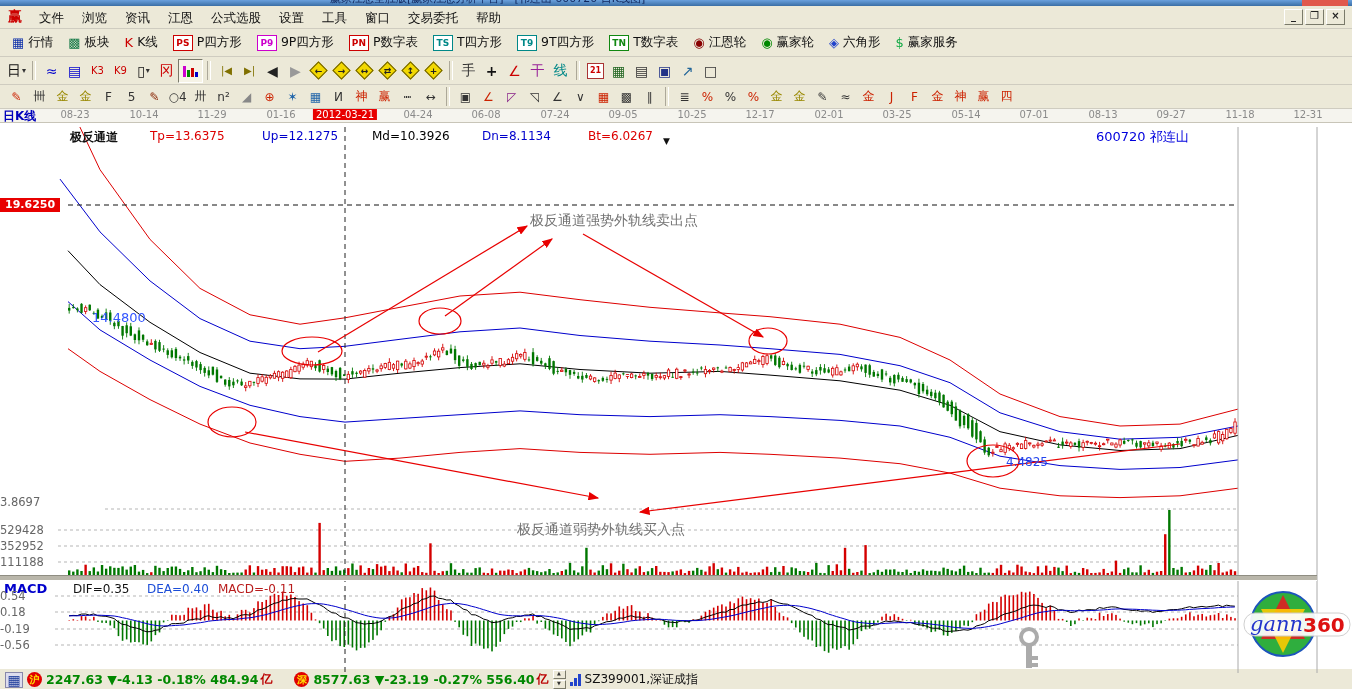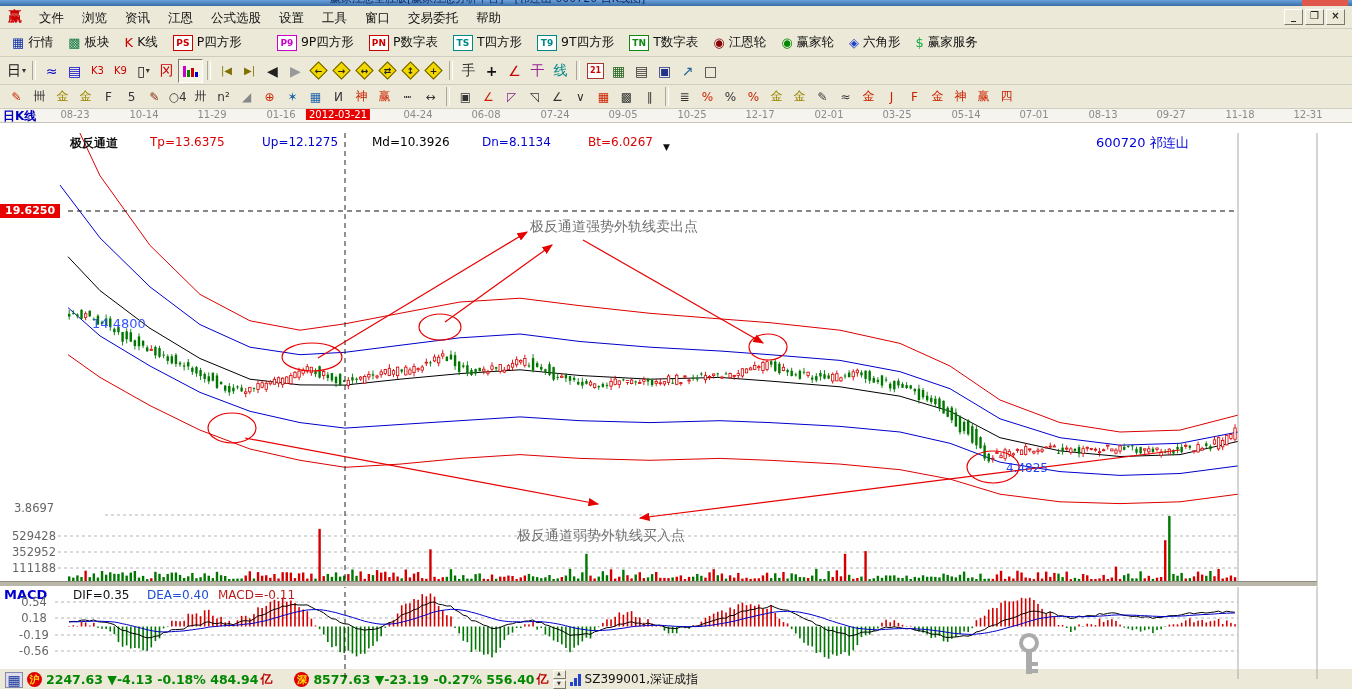--- a/index.html
+++ b/index.html
@@ -32,26 +32,26 @@
   .cbars{display:flex;align-items:flex-end;gap:1px;height:13px}
   .cbars i{display:block;width:3px}
   .calbox{width:15px;height:14px;border:1px solid #a33;background:#fff;color:#cc0000;font-size:8px;font-weight:bold;
           display:flex;align-items:center;justify-content:center}
   .chartwin{position:relative;height:559px;background:#fff}
   .axisrow{height:13px;position:relative;background:#f5f4ee;border-bottom:1px solid #c8c5b8;font-size:10px;color:#8a8a8a}
   .klabel{position:absolute;left:3px;top:-1px;color:#0000bb;font-size:12px;font-weight:bold;z-index:3}
   .dt{position:absolute;transform:translateX(-50%);top:0;white-space:nowrap}
   .datetag{position:absolute;transform:translateX(-50%);top:0;background:#e80000;color:#fff;padding:0 3px;
            font-size:10px;z-index:2;white-space:nowrap}
-  .plot{position:absolute;top:24px;left:0;width:1304px;height:546px}
+  .plot{position:absolute;top:18px;left:0;width:1304px;height:546px}
   .plot svg.main{position:absolute;left:0;top:0}
   .ov{position:absolute;white-space:nowrap;font-size:12px;color:#111}
   .pricetag{position:absolute;left:0;top:71px;background:#e80000;color:#fff;font-size:11px;height:14px;
             line-height:14px;padding:0 5px;font-weight:bold}
-  .axlab{position:absolute;left:0;width:68px;text-align:center;font-size:11.5px;color:#666}
+  .axlab{position:absolute;left:0;width:68px;text-align:left;font-size:11.5px;color:#666}
   .anno{position:absolute;color:#737373;font-size:14px;white-space:nowrap}
   .sepbar{position:absolute;left:0;top:448px;width:1317px;height:4px;background:#b9b6aa;
           border-top:1px solid #8f8d82;border-bottom:1px solid #fff}
   .wmline1{position:absolute;color:#a5a5a5;font-size:24px}
   .wmline2{position:absolute;color:#a5a5a5;font-size:13.5px}
   .statusbar{height:21px;display:flex;align-items:center;gap:4px;padding:0 5px;background:#ece9d8;
              border-top:1px solid #fff;font-size:12px}
   .sb-grid{color:#1a3a99;font-size:14px;line-height:14px;background:#dde;border:1px solid #88a;width:16px;height:14px;
            display:flex;align-items:center;justify-content:center}
   .idxbadge{width:15px;height:15px;border-radius:50%;background:#e00000;color:#ffe000;font-size:10px;font-weight:bold;
@@ -97,21 +97,21 @@
     </span>
     <span class="tb1-item">
       <span class="tb1-ic" style="color: rgb(204, 0, 0);">K</span>
       <span>K线</span>
     </span>
     <span class="tb1-item">
       <span class="badge" style="color: rgb(204, 0, 0); border-color: rgb(204, 0, 0);">PS</span>
       <span>P四方形</span>
     </span>
     <span class="tb1-item">
-      <span class="badge" style="color: rgb(204, 0, 204); border-color: rgb(204, 0, 204); margin-left: 20px;">P9</span>
+      <span class="badge" style="color: rgb(204, 0, 204); border-color: rgb(204, 0, 204);">P9</span>
       <span>9P四方形</span>
     </span>
     <span class="tb1-item">
       <span class="badge" style="color: rgb(204, 0, 0); border-color: rgb(204, 0, 0);">PN</span>
       <span>P数字表</span>
     </span>
     <span class="tb1-item">
       <span class="badge" style="color: rgb(0, 136, 136); border-color: rgb(0, 136, 136);">TS</span>
       <span>T四方形</span>
     </span>
@@ -377,21 +377,21 @@
     </span>
     <span class="tbtn">
       <span style="color: rgb(204, 34, 0);">四</span>
     </span>
   </div>
 
 <div class="chartwin">
   <div class="axisrow">
     <span class="klabel">日K线</span>
     <span id="dates"><span class="dt" style="left: 75px;">08-23</span><span class="dt" style="left: 144px;">10-14</span><span class="dt" style="left: 212px;">11-29</span><span class="dt" style="left: 281px;">01-16</span><span class="dt" style="left: 349px;">03-02</span><span class="dt" style="left: 418px;">04-24</span><span class="dt" style="left: 486px;">06-08</span><span class="dt" style="left: 555px;">07-24</span><span class="dt" style="left: 623px;">09-05</span><span class="dt" style="left: 692px;">10-25</span><span class="dt" style="left: 760px;">12-17</span><span class="dt" style="left: 829px;">02-01</span><span class="dt" style="left: 897px;">03-25</span><span class="dt" style="left: 966px;">05-14</span><span class="dt" style="left: 1034px;">07-01</span><span class="dt" style="left: 1103px;">08-13</span><span class="dt" style="left: 1171px;">09-27</span><span class="dt" style="left: 1240px;">11-18</span><span class="dt" style="left: 1308px;">12-31</span></span>
-    <span class="datetag" id="datetag" style="left: 338px;">2012-03-21</span>
+    <span class="datetag" id="datetag" style="left: 345px;">2012-03-21</span>
   </div>
   <div class="plot">
     <svg class="main" id="chartsvg" width="1352" height="546">
         <defs>
           <marker id="arr" markerWidth="9" markerHeight="7" refX="8" refY="3.5" orient="auto">
             <path d="M0,0 L9,3.5 L0,7 z" fill="#e80000"></path>
           </marker>
         </defs>
         <line x1="58" y1="403" x2="1238" y2="403" stroke="#b5b5b5" stroke-dasharray="3 3" stroke-width="1"></line>
         <line x1="58" y1="419" x2="1238" y2="419" stroke="#b5b5b5" stroke-dasharray="3 3" stroke-width="1"></line>
@@ -1596,20 +1596,30 @@
     <span class="axlab" style="top:495px">-0.19</span>
     <span class="axlab" style="top:511px">-0.56</span>
 
     <svg style="position:absolute;left:1014px;top:499px" width="30" height="44">
       <circle cx="15" cy="11" r="8" fill="none" stroke="#ababab" stroke-width="4"></circle>
       <rect x="12" y="18" width="6" height="24" fill="#ababab"></rect>
       <rect x="17" y="30" width="7" height="4" fill="#ababab"></rect>
       <rect x="17" y="37" width="7" height="4" fill="#ababab"></rect>
     </svg>
 
+    <div class="gannlogo">
+      <svg width="109" height="82">
+        <circle cx="40" cy="38" r="32" fill="#2fae3e" stroke="#1d55bb" stroke-width="2"></circle>
+        <polygon points="40,9 18,53 62,53" fill="#dd2222" opacity="0.92"></polygon>
+        <polygon points="40,67 18,23 62,23" fill="#ffcc00" opacity="0.88"></polygon>
+        <rect x="1" y="27" width="106" height="23" rx="11" fill="#ffffff" opacity="0.93" stroke="#cccccc"></rect>
+        <text x="7" y="45" font-family="DejaVu Serif, Liberation Serif, serif" font-style="italic" font-size="21" fill="#2233cc">gann</text>
+        <text x="60" y="46" font-family="DejaVu Sans, sans-serif" font-weight="bold" font-size="20" fill="#dd1111">360</text>
+      </svg>
+    </div>
   </div>
 </div>
 
 <div class="statusbar">
   <span class="sb-grid">▦</span>
   <span class="idxbadge">沪</span>
   <span class="idxtext">2247.63 ▼-4.13 -0.18% 484.94</span>
   <span class="unit">亿</span>
   <span style="width:14px"></span>
   <span class="idxbadge">深</span>

